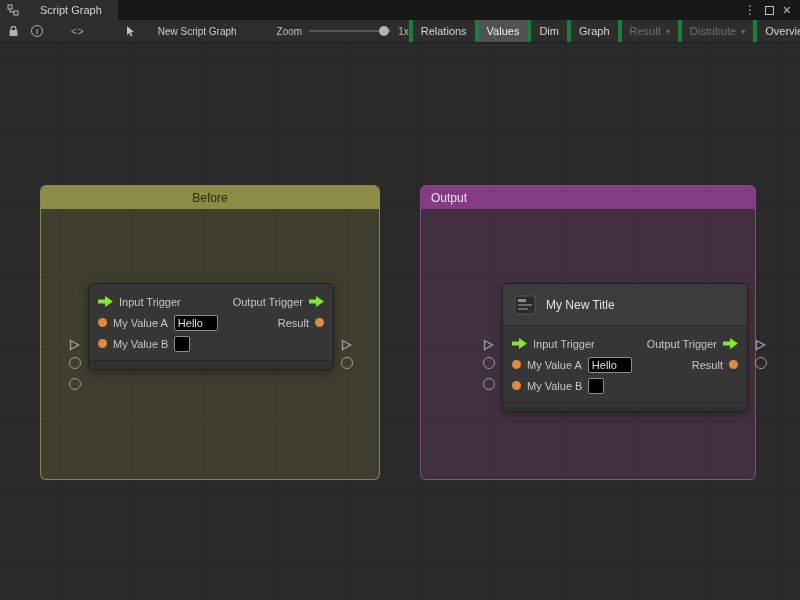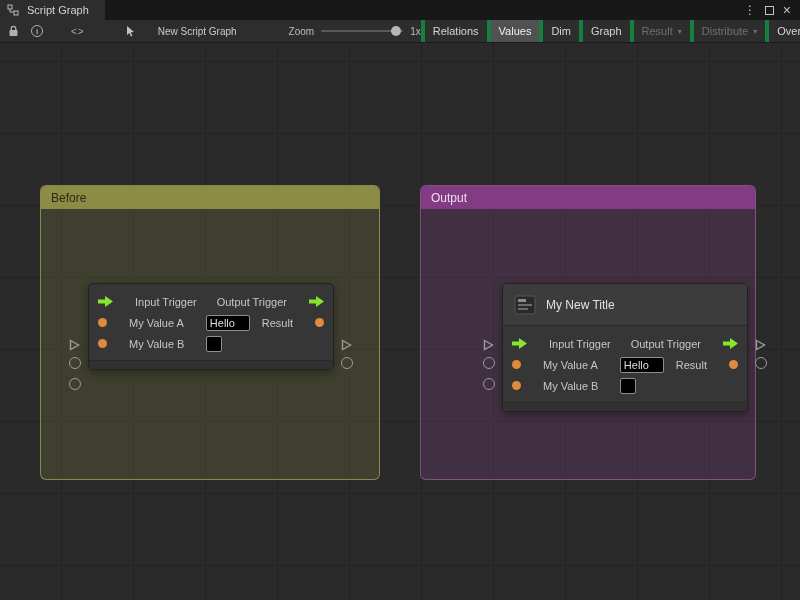--- a/index.html
+++ b/index.html
@@ -2,67 +2,67 @@
 <html><head>
 <meta charset="utf-8">
 <style>
   * { margin:0; padding:0; box-sizing:border-box; }
   html,body { width:800px; height:600px; overflow:hidden; }
   body { font-family:"Liberation Sans", sans-serif; background:#181818; }
   .window { position:relative; width:800px; height:600px; }
 
   
   .tabbar { position:absolute; top:0; left:0; right:0; height:20px; background:#181818; display:flex; align-items:stretch; }
-  .tab { display:flex; align-items:center; gap:8px; padding:0 16px 0 7px; background:#2d2d2d; color:#d4d4d4; font-size:11px; cursor:default; }
+  .tab { display:flex; align-items:center; gap:21px; padding:0 16px 0 7px; background:#2d2d2d; color:#d4d4d4; font-size:11px; cursor:default; }
   .win-controls { margin-left:auto; display:flex; align-items:center; gap:9px; padding-right:9px; color:#c2c2c2; font-size:12px; }
   .kebab { font-size:12px; line-height:1; }
   .maxbox { width:9px; height:9px; border:1px solid #c2c2c2; display:inline-block; }
   .closex { font-size:14px; line-height:1; }
 
   
   .toolbar { position:absolute; top:20px; left:0; right:0; height:23px; background:#2d2d2d; border-bottom:1px solid #1b1b1b; display:flex; align-items:center; color:#c8c8c8; overflow:hidden; }
   .tb-icon { display:flex; align-items:center; justify-content:center; height:100%; color:#b4b4b4; }
   .lock-btn { margin-left:8px; }
   .info-btn { margin-left:12px; }
   .info-circle { width:12px; height:12px; border:1px solid #b0b0b0; border-radius:50%; font-size:8px; font-weight:bold; display:flex; align-items:center; justify-content:center; color:#b0b0b0; }
   .code-btn { margin-left:28px; font-size:10px; letter-spacing:1px; color:#a8a8a8; }
   .graph-name { margin-left:40px; display:flex; align-items:center; gap:22px; font-size:10px; color:#cccccc; white-space:nowrap; }
-  .zoom { margin-left:52px; display:flex; align-items:center; gap:7px; font-size:10px; color:#bdbdbd; }
+  .zoom { margin-left:40px; display:flex; align-items:center; gap:7px; font-size:10px; color:#bdbdbd; }
   .zoom-slider { position:relative; width:82px; height:12px; cursor:pointer; }
   .zoom-track { position:absolute; top:5px; left:0; right:0; height:2px; background:#5a5a5a; border-radius:1px; }
   .zoom-handle { position:absolute; top:1px; left:70px; width:10px; height:10px; border-radius:50%; background:#b5b5b5; }
   .tb-buttons { margin-left:auto; display:flex; align-items:stretch; height:100%; }
   .tb-btn { display:flex; align-items:center; gap:3px; padding:0 8px; font-size:11px; color:#d6d6d6; border-left:4px solid #15803d; white-space:nowrap; cursor:default; background:transparent; border-top:none; border-right:none; border-bottom:none; font-family:inherit; }
   .tb-btn.active { background:#515151; color:#f0f0f0; }
   .tb-btn.disabled { color:#717171; }
   .dd { font-size:8px; margin-left:2px; }
 
   
   .canvas { position:absolute; top:43px; left:0; width:800px; height:557px; background:#2a2a2a;
     background-image: linear-gradient(#232323 1px, transparent 1px), linear-gradient(90deg,#232323 1px, transparent 1px);
     background-size:72px 72px; background-position:-11px 18px; }
 
   
   .group { position:absolute; border-radius:6px; }
   .group-header { height:23px; border-radius:5px 5px 0 0; display:flex; align-items:center; padding:0 10px; font-size:12px; }
   .group-before { left:40px; top:142px; width:340px; height:295px; background:rgba(150,150,70,0.20); border:1px solid rgba(196,196,104,0.55); }
-  .group-before .group-header { background:rgba(147,147,73,0.92); color:#2a2a12; }
+  .group-before .group-header { background:rgba(147,147,73,0.92); color:#2a2a12;justify-content:center; }
   .group-after { left:420px; top:142px; width:336px; height:295px; background:rgba(150,72,150,0.22); border:1px solid rgba(198,112,198,0.5); }
   .group-after .group-header { background:rgba(137,62,137,0.92); color:#ecdfec; }
 
   
   .node-wrap { position:absolute; width:246px; }
   .nw1 { left:88px; top:240px; }
   .nw2 { left:488px; top:240px;margin-left:14px; }
   .node { position:relative; width:246px; background:#363636; border:1px solid #212121; border-radius:5px; box-shadow:0 3px 9px rgba(0,0,0,0.35); overflow:hidden; }
   .node-header { height:42px; background:#3c3c3c; display:flex; align-items:center; gap:9px; padding:0 10px; border-bottom:1px solid #292929; }
   .node-title { font-size:12px; color:#e2e2e2; }
   .node-body { padding:7px 0 6px; }
   .port-row { height:21px; display:flex; align-items:center; padding:0 9px; }
-  .row-left, .row-right { display:flex; align-items:center; gap:22px; }
+  .row-left, .row-right { display:flex; align-items:center; gap:6px; }
   .row-right { margin-left:auto; }
   .port-label { font-size:11px; color:#c6c6c6; white-space:nowrap; }
   .dot { width:9px; height:9px; border-radius:50%; background:#df8a3e; flex:none; }
   .value-input { background:#000000; border:1px solid #8d8d8d; border-radius:2px; color:#dddddd; font-size:11px; height:16px; padding:0 3px; font-family:inherit; }
   .input-a { width:44px; }
   .input-b { width:16px; }
   .node-footer { height:9px; background:#313131; border-top:1px solid #292929; }
 
   
   .ext { position:absolute; display:block; }

